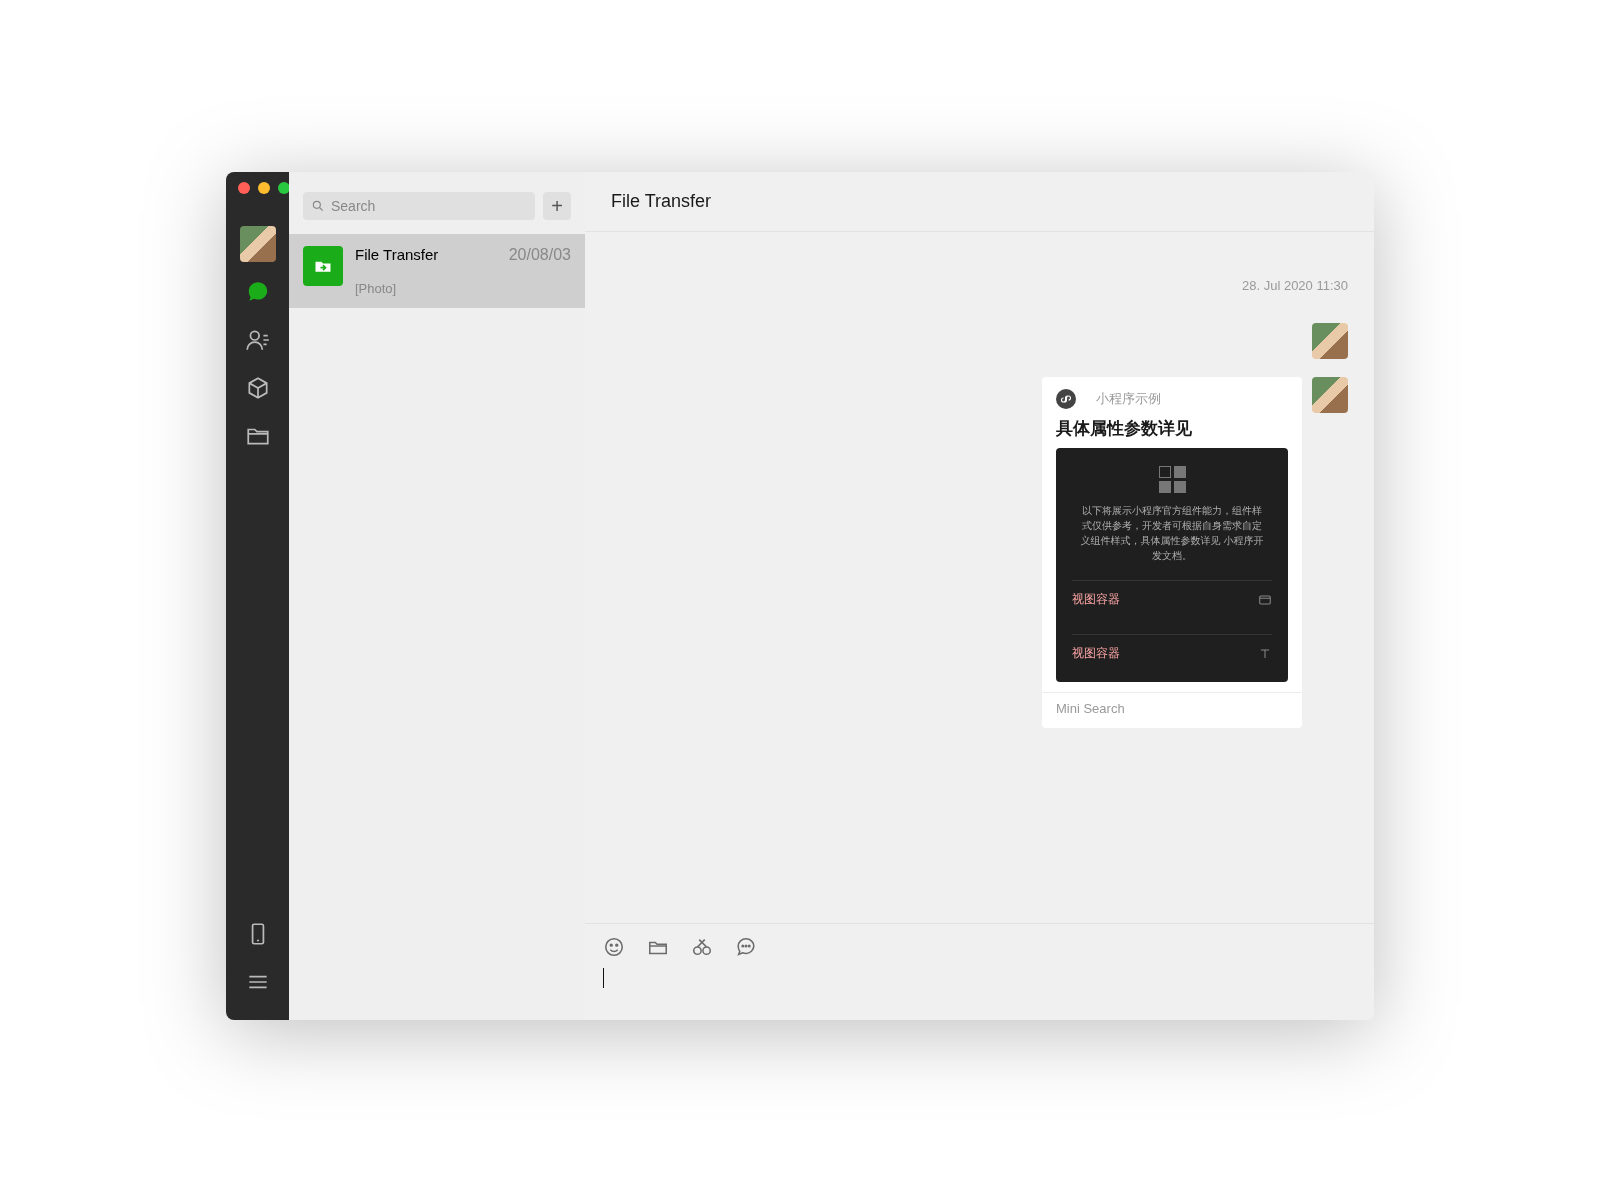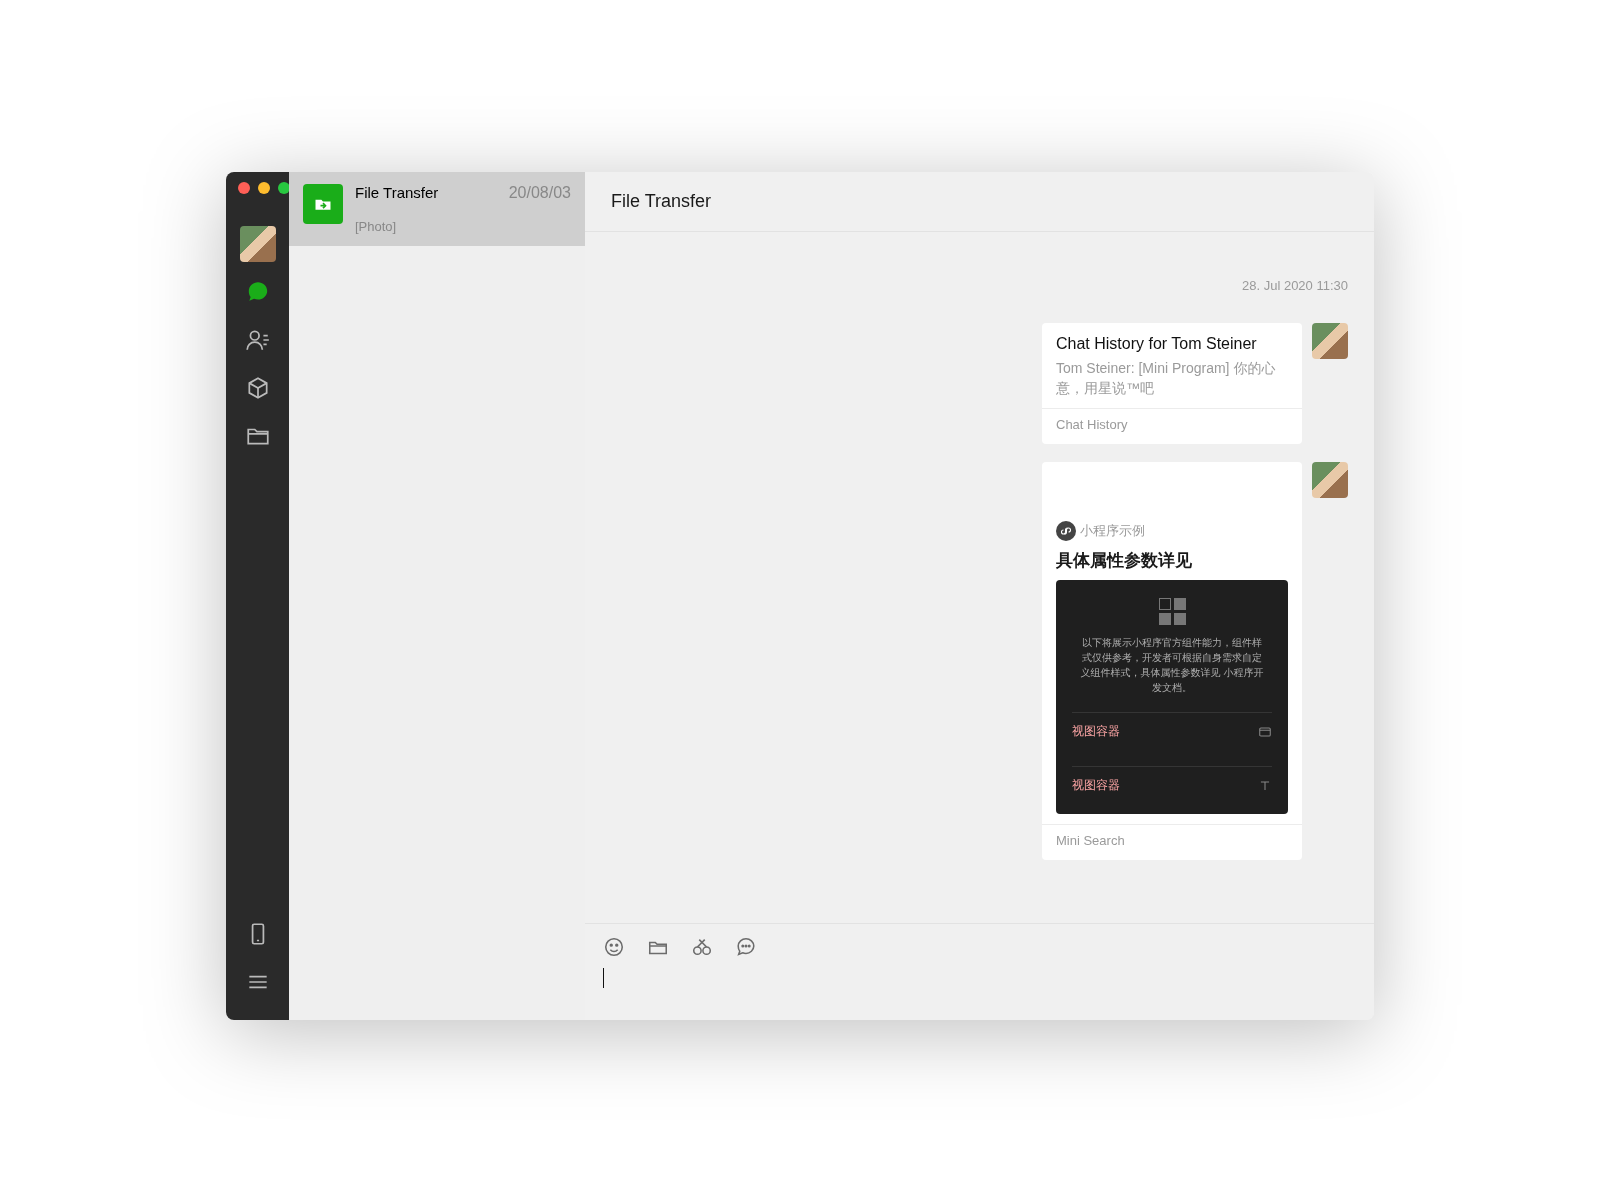--- a/index.html
+++ b/index.html
@@ -157,21 +157,21 @@
       padding: 12px 14px;
       max-width: 260px;
       font-size:14px;
       color:#1a1a1a;
     }
     .bubble .b-title { font-size:16px; font-weight:500; margin-bottom:6px; color:#111; }
     .bubble .b-body { color:#9a9a9a; font-size:14px; line-height:1.4; }
     .bubble hr { border:none; border-top:1px solid #ececec; margin:10px -14px 8px; }
     .bubble .b-foot { color:#9a9a9a; font-size:13px; }
     
-    .mp-head { display:flex; align-items:center; gap:4px; margin-bottom:8px;margin-top:47px; }
+    .mp-head { display:flex; align-items:center; gap:20px; margin-bottom:8px; }
     .mp-badge {
       width:20px; height:20px; border-radius:50%;
       background:#444; display:flex; align-items:center; justify-content:center;
     }
     .mp-badge svg { width:12px; height:12px; fill:#fff; }
     .mp-name { color:#9a9a9a; font-size:13px; }
     .mp-title { font-size:17px; font-weight:600; margin-bottom:8px; }
     .mp-preview {
       background:#1f1f1f;
       border-radius:4px;
@@ -271,20 +271,30 @@
       <svg viewBox="0 0 24 24">
             <path d="M4 7h16"></path>
             <path d="M4 12h16"></path>
             <path d="M4 17h16"></path>
           </svg>
     </div>
     <div style="height:8px"></div>
   </div>
 
   <div class="convlist">
+    <div class="list-header">
+      <div class="search">
+        <svg viewBox="0 0 24 24">
+              <circle cx="10" cy="10" r="6"></circle>
+              <path d="M15 15 l5 5"></path>
+            </svg>
+        <span>Search</span>
+      </div>
+      <div class="add-btn">+</div>
+    </div>
 
     <div class="conv-item selected">
       <div class="conv-avatar">
         <svg viewBox="0 0 24 24">
               <path d="M3 7h7l2 2h9v10H3z"></path>
               <path d="M9 14h5" stroke="#1aad19" stroke-width="2"></path>
               <path d="M12 11l3 3-3 3" stroke="#1aad19" stroke-width="2" fill="none"></path>
             </svg>
       </div>
       <div class="conv-meta">
@@ -297,26 +307,20 @@
 
   <div class="chat">
     <div class="chat-header">
       <span>File Transfer</span>
     </div>
 
     <div class="messages">
       <div class="time-chip">28. Jul 2020 11:30</div>
 
       <div class="msg">
-        <div class="bubble">
-          <div class="b-title">Chat History for Tom Steiner</div>
-          <div class="b-body">Tom Steiner: [Mini Program] 你的心意，用星说™吧</div>
-          <hr>
-          <div class="b-foot">Chat History</div>
-        </div>
         <div class="avatar msg-avatar"></div>
       </div>
 
       <div class="msg">
         <div class="bubble">
           <div class="mp-head">
             <div class="mp-badge">
               <svg viewBox="0 0 24 24">
                     <path d="M15 6a4 4 0 0 0-4 4v4a4 4 0 0 1-4 4 4 4 0 0 1 0-8" stroke="#fff" stroke-width="2.2" fill="none"></path>
                     <path d="M9 18a4 4 0 0 0 4-4v-4a4 4 0 0 1 4-4 4 4 0 0 1 0 8" stroke="#fff" stroke-width="2.2" fill="none"></path>

